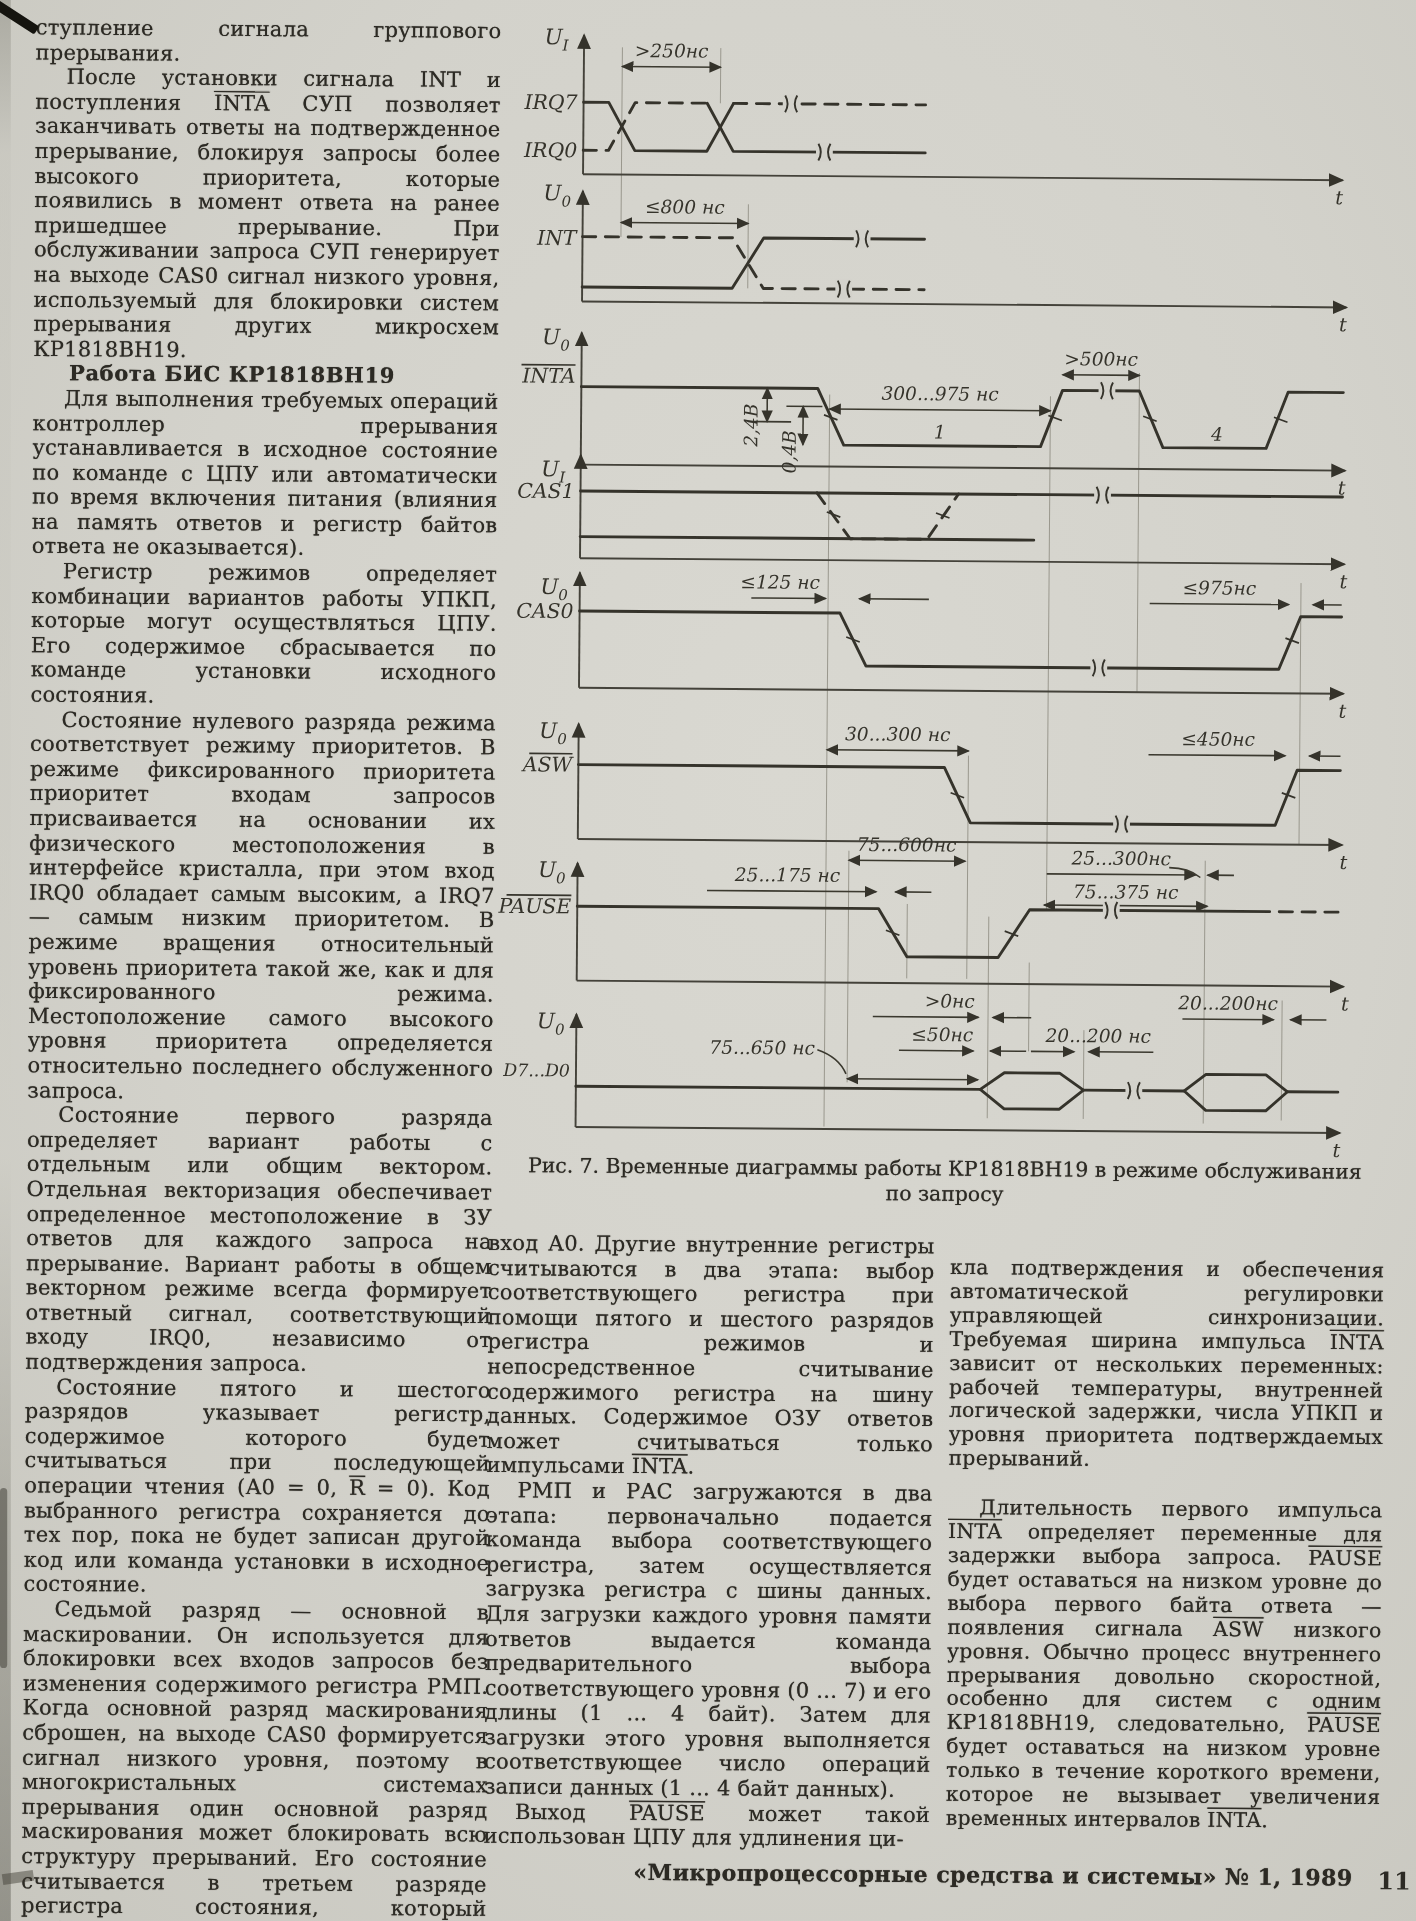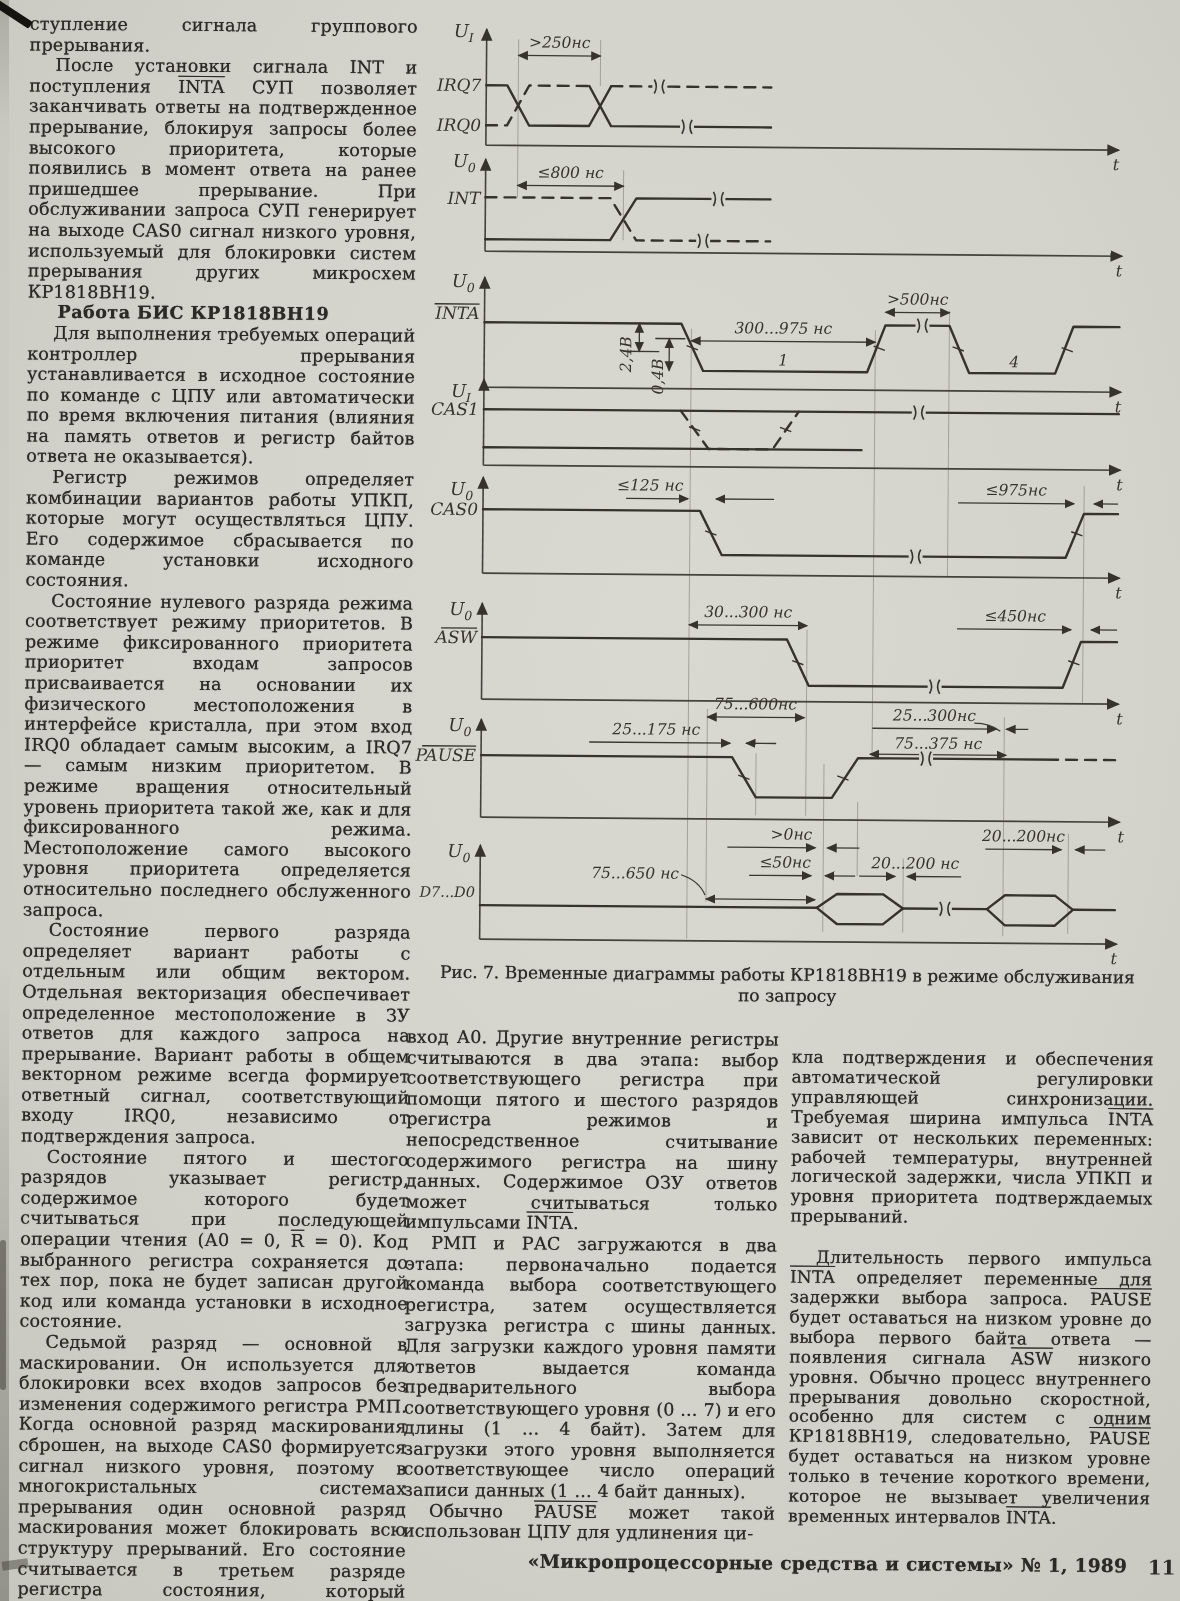--- a/index.html
+++ b/index.html
@@ -299,21 +299,21 @@
           <path class="tk" transform="translate(369,420) rotate(20)" d="M-6,0 H6"></path>
         </g>
       </svg>
     </div>
 
     <div id="caption">Рис. 7. Временные диаграммы работы КР1818ВН19 в режиме обслуживания по запросу</div>
 
     <div id="mid-col" class="col">
         <p class="noind"><span>вход А0. Другие внутренние регистры считываются в два этапа: выбор соответствующего регистра при помощи пятого и шестого разрядов регистра режимов и непосредственное считывание содержимого регистра на шину данных. Содержимое ОЗУ ответов может считываться только импульсами </span><span class="ov">INTA</span><span>.</span></p>
         <p><span>РМП и РАС загружаются в два этапа: первоначально подается команда выбора соответствующего регистра, затем осуществляется загрузка регистра с шины данных. Для загрузки каждого уровня памяти ответов выдается команда предварительного выбора соответствующего уровня (0 ... 7) и его длины (1 ... 4 байт). Затем для загрузки этого уровня выполняется соответствующее число операций записи данных (1 ... 4 байт данных).</span></p>
-        <p><span>Обычно </span><span class="ov">PAUSE</span><span> может такой использован ЦПУ для удлинения ци-</span></p>
+        <p><span>Выход </span><span class="ov">PAUSE</span><span> может такой использован ЦПУ для удлинения ци-</span></p>
       </div>
 
     <div id="right-col" class="col">
         <p class="noind"><span>кла подтверждения и обеспечения автоматической регулировки управляющей синхронизации. Требуемая ширина импульса </span><span class="ov">INTA</span><span> зависит от нескольких переменных: рабочей температуры, внутренней логической задержки, числа УПКП и уровня приоритета подтверждаемых прерываний.</span></p>
         <p class="gap"><span>Длительность первого импульса </span><span class="ov">INTA</span><span> определяет переменные для задержки выбора запроса. </span><span class="ov">PAUSE</span><span> будет оставаться на низком уровне до выбора первого байта ответа — появления сигнала </span><span class="ov">ASW</span><span> низкого уровня. Обычно процесс внутреннего прерывания довольно скоростной, особенно для систем с одним КР1818ВН19, следовательно, </span><span class="ov">PAUSE</span><span> будет оставаться на низком уровне только в течение короткого времени, которое не вызывает увеличения временных интервалов </span><span class="ov">INTA</span><span>.</span></p>
       </div>
 
     <div id="footer-text">«Микропроцессорные средства и системы» № 1, 1989</div>
     <div id="page-number">11</div>
   </div>

